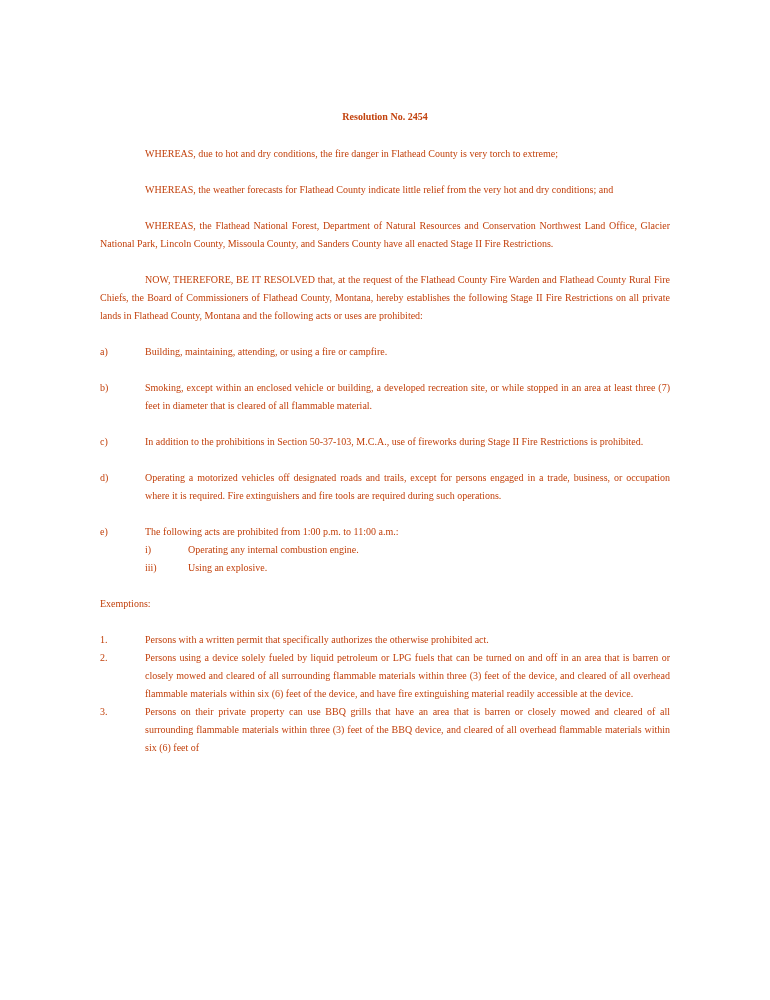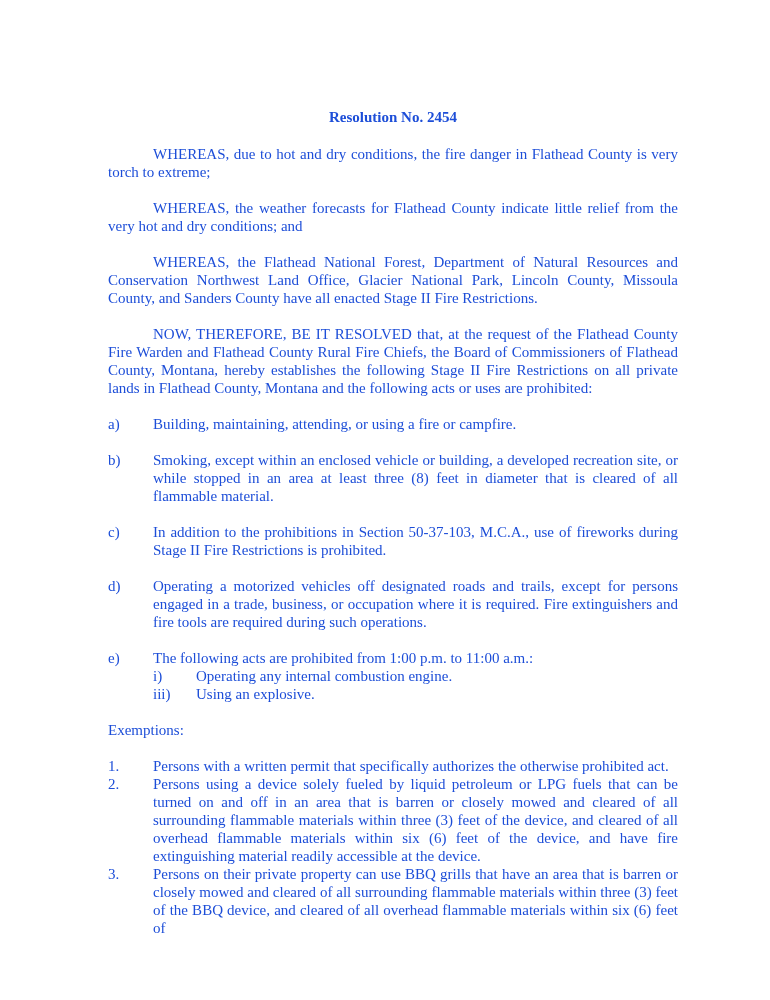--- a/index.html
+++ b/index.html
@@ -1,20 +1,20 @@
 <!DOCTYPE html>
 <html><head>
 <meta charset="utf-8">
 <style>
   html, body { margin:0; padding:0; background:#ffffff; }
   body { width:770px; height:1000px; position:relative; overflow:hidden; }
   .page {
     position:absolute; left:100px; top:108px; width:570px;
     font-family:"Liberation Serif", "DejaVu Serif", serif;
-    font-size:15px; line-height:18px; color:#1d4ed8;margin-left:8px;
+    font-size:10px; line-height:18px; color:#c2410c;
   }
   .title { text-align:center; font-weight:bold; margin:0 0 19px 0; }
   .para { text-align:justify; text-indent:45px; margin:0 0 18px 0; }
   .item { position:relative; padding-left:45px; text-align:justify; margin:0 0 18px 0; }
   .item .lbl { position:absolute; left:0; top:0; }
   .subitem { position:relative; padding-left:43px; }
   .subitem .lbl { position:absolute; left:0; top:0; }
   .heading { margin:0 0 18px 0; }
   .exlist .item { margin:0; }
 </style>
@@ -28,21 +28,21 @@
   <p class="para">WHEREAS, the weather forecasts for Flathead County indicate little relief from the very hot and dry conditions; and</p>
   <p class="para">WHEREAS, the Flathead National Forest, Department of Natural Resources and Conservation Northwest Land Office, Glacier National Park, Lincoln County, Missoula County, and Sanders County have all enacted Stage II Fire Restrictions.</p>
   <p class="para">NOW, THEREFORE, BE IT RESOLVED that, at the request of the Flathead County Fire Warden and Flathead County Rural Fire Chiefs, the Board of Commissioners of Flathead County, Montana, hereby establishes the following Stage II Fire Restrictions on all private lands in Flathead County, Montana and the following acts or uses are prohibited:</p>
 
   <div class="item">
     <span class="lbl">a)</span>
     <span>Building, maintaining, attending, or using a fire or campfire.</span>
   </div>
   <div class="item">
     <span class="lbl">b)</span>
-    <span>Smoking, except within an enclosed vehicle or building, a developed recreation site, or while stopped in an area at least three (8) feet in diameter that is cleared of all flammable material.</span>
+    <span>Smoking, except within an enclosed vehicle or building, a developed recreation site, or while stopped in an area at least three (7) feet in diameter that is cleared of all flammable material.</span>
   </div>
   <div class="item">
     <span class="lbl">c)</span>
     <span>In addition to the prohibitions in Section 50-37-103, M.C.A., use of fireworks during Stage II Fire Restrictions is prohibited.</span>
   </div>
   <div class="item">
     <span class="lbl">d)</span>
     <span>Operating a motorized vehicles off designated roads and trails, except for persons engaged in a trade, business, or occupation where it is required.  Fire extinguishers and fire tools are required during such operations.</span>
   </div>
   <div class="item">

